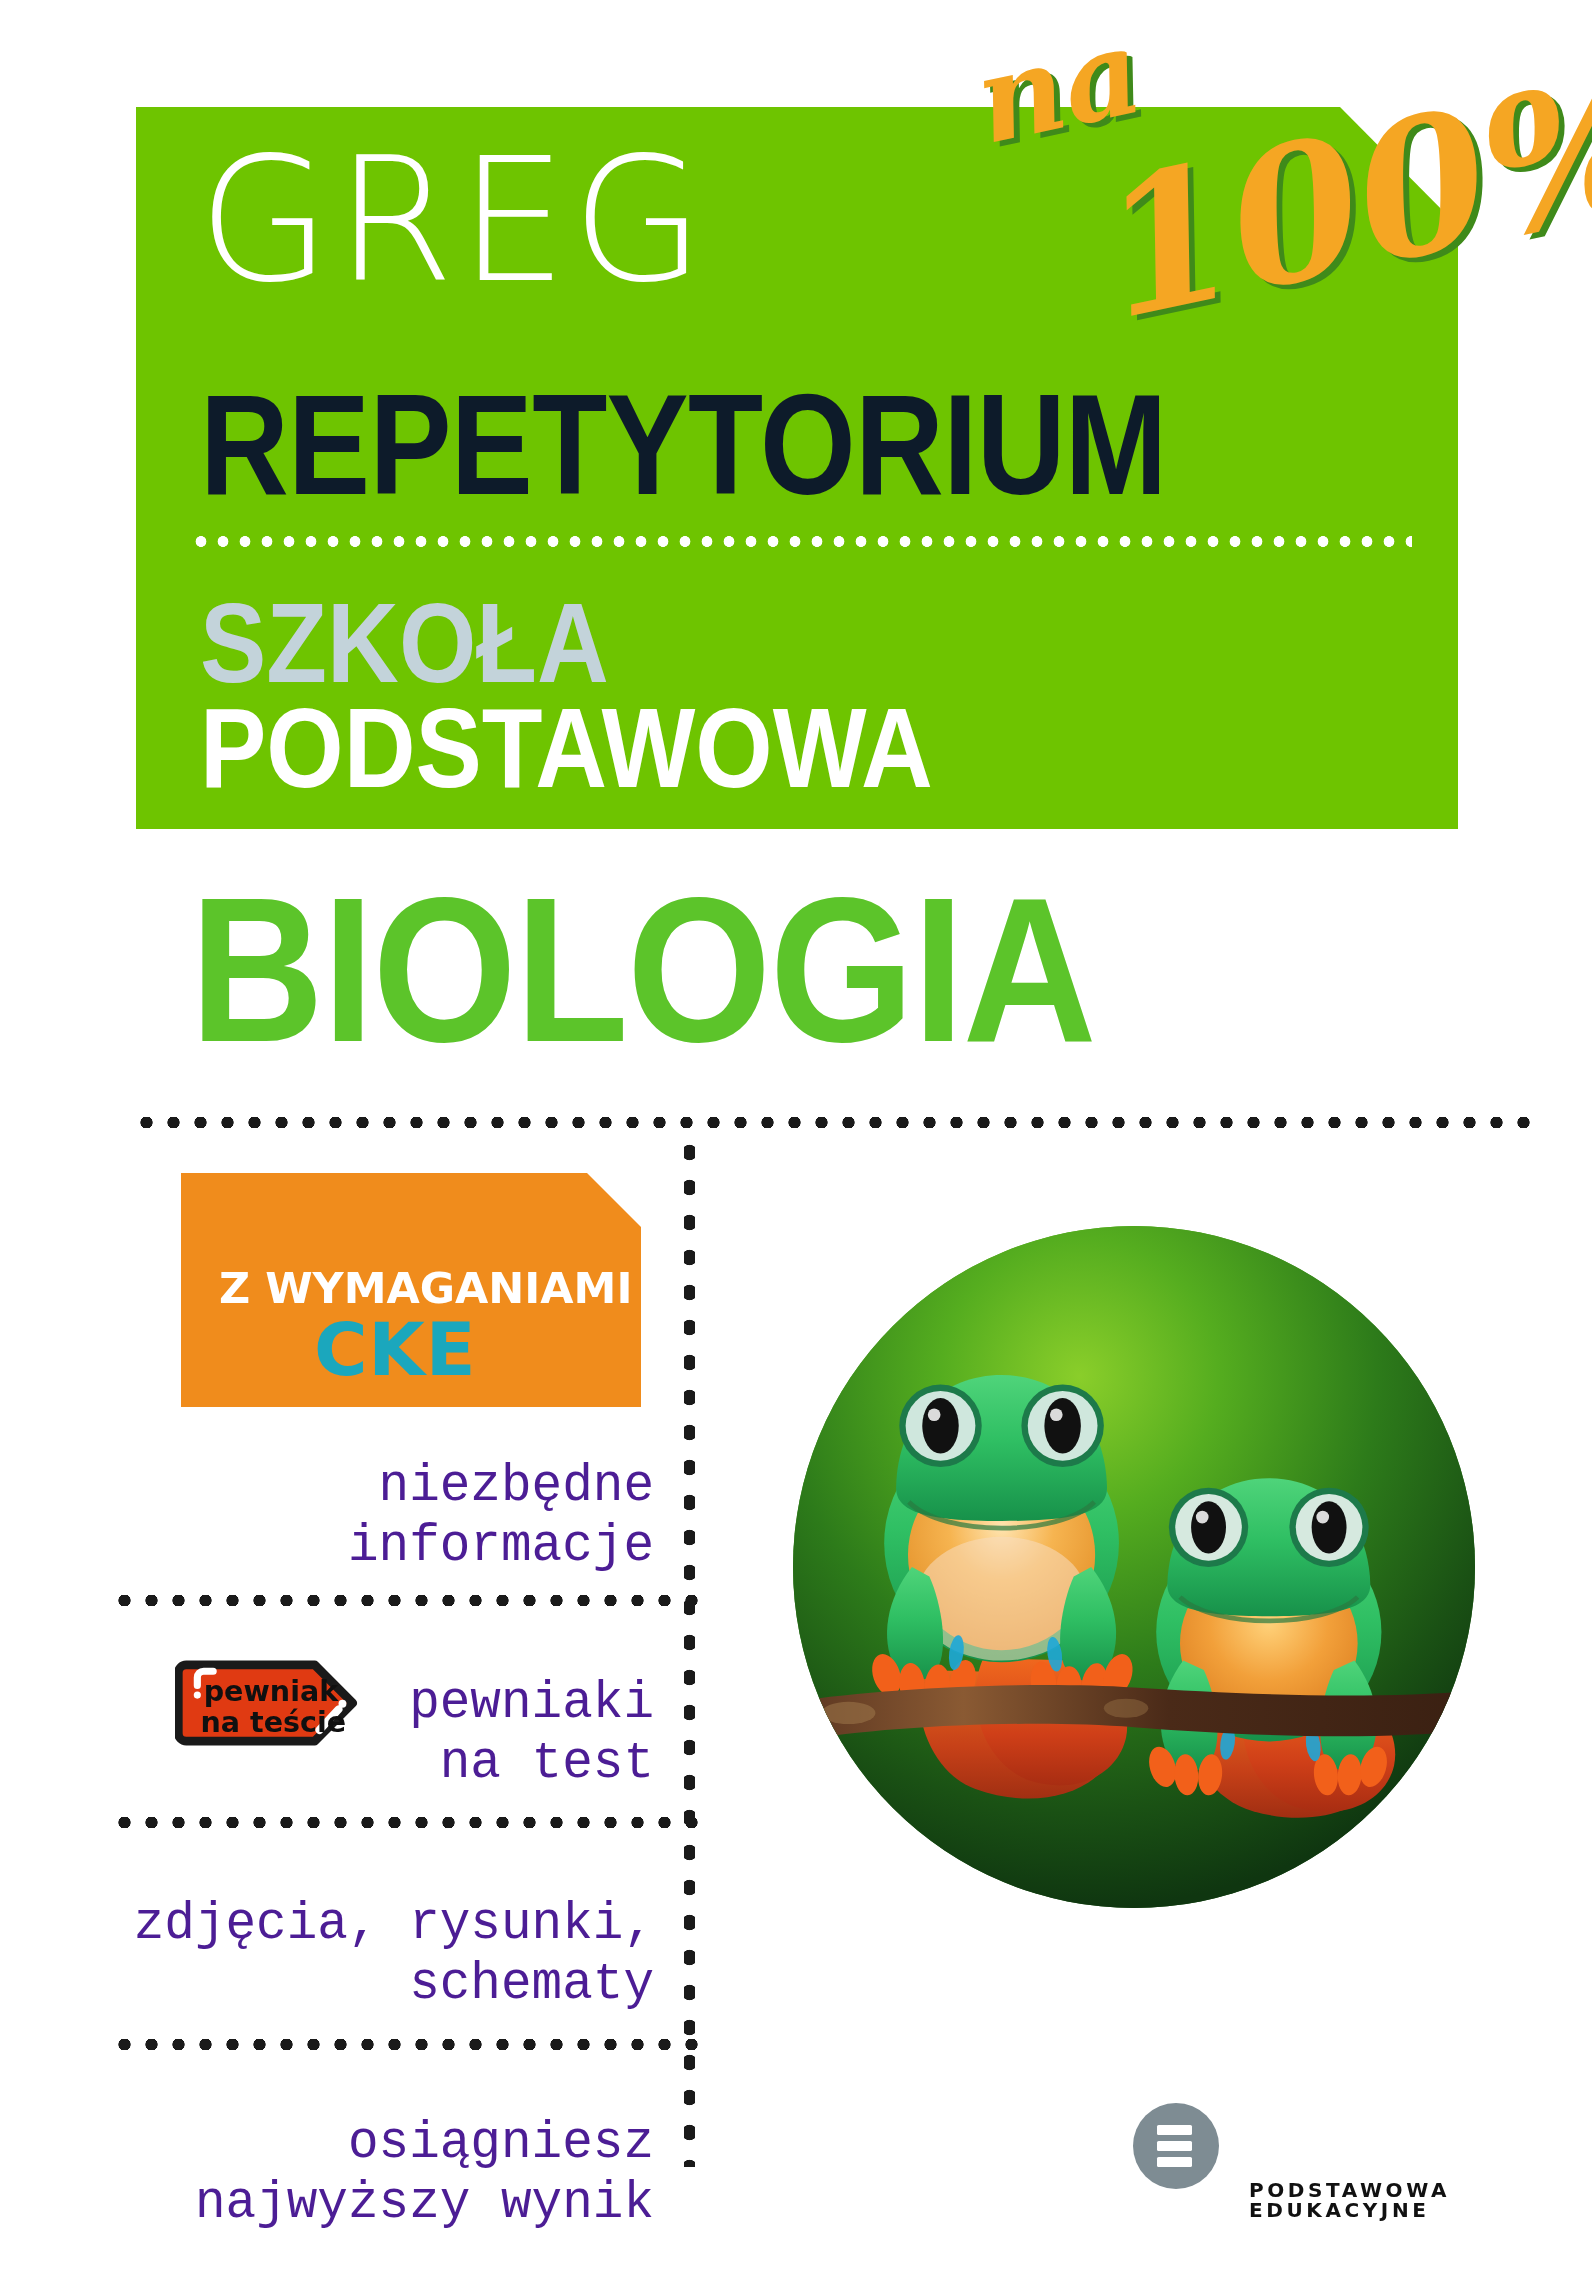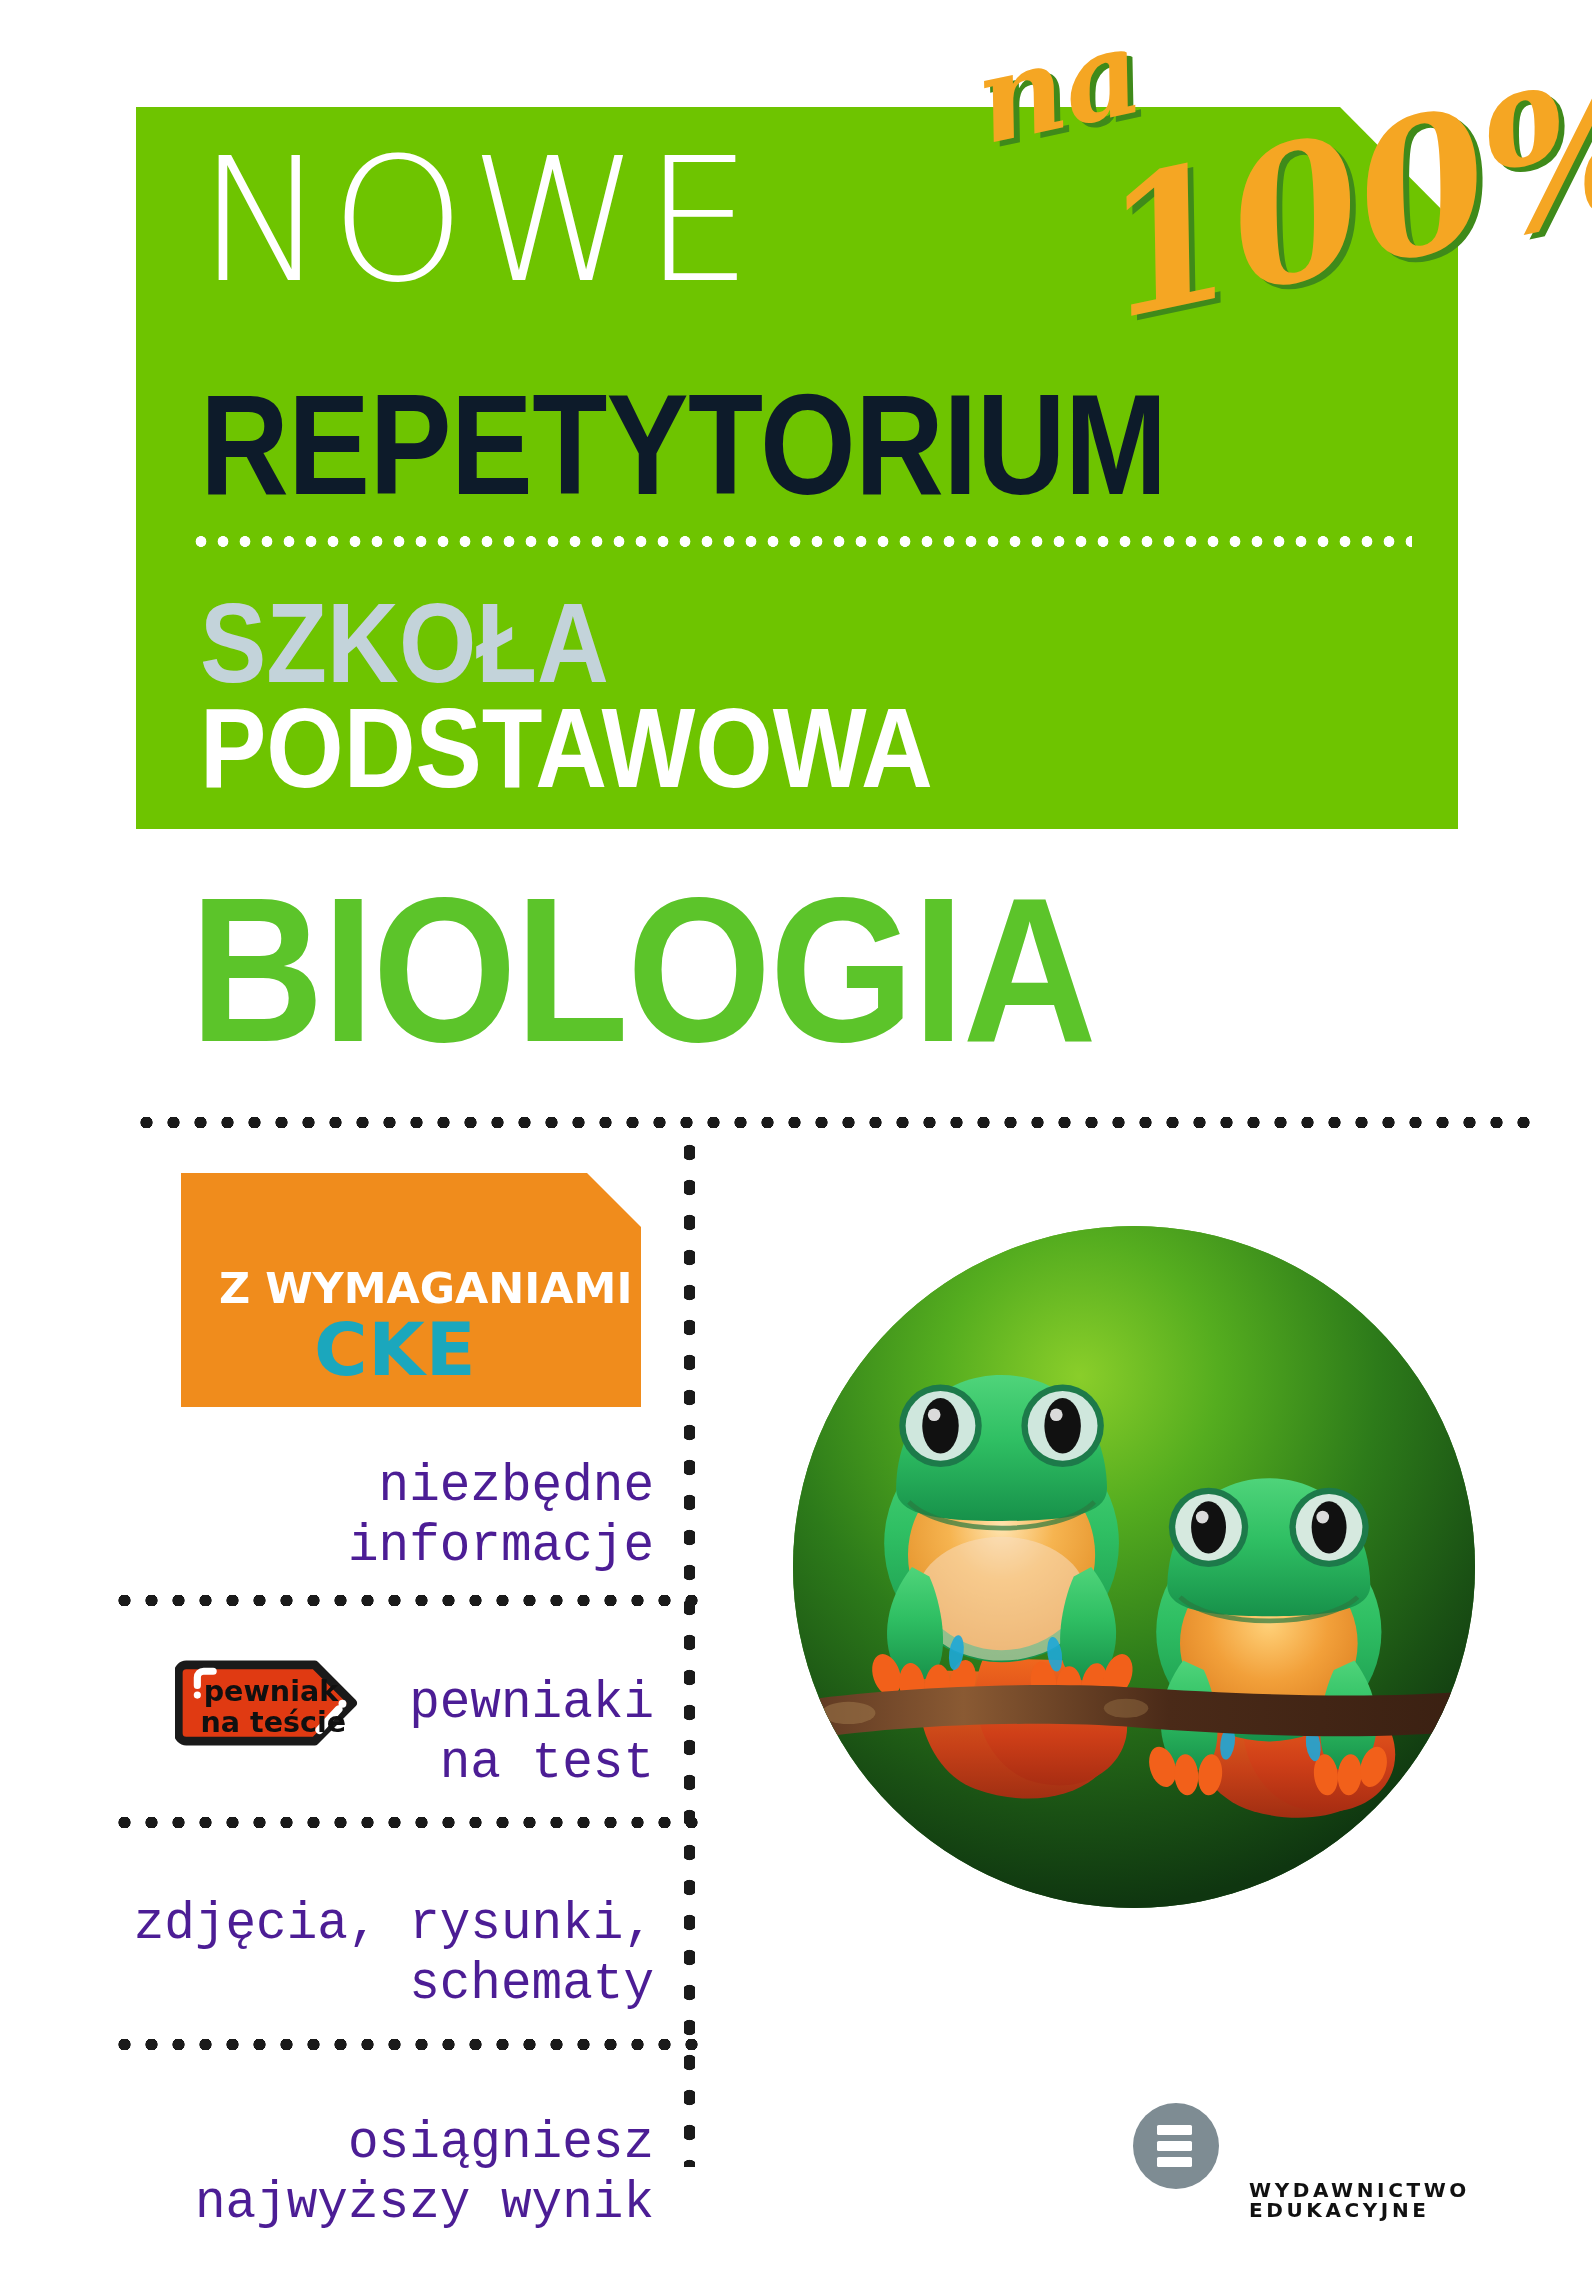--- a/index.html
+++ b/index.html
@@ -300,21 +300,21 @@
     letter-spacing: 3.6px;
     color: #111111;
     font-family: "DejaVu Sans", sans-serif;
   }
 </style>
 </head>
 <body>
 
 <div id="green-panel"></div>
 
-<div id="nowe">NOWE</div>
+<div id="nowe">GREG</div>
 
 <div id="na100">
   <span class="hw hw-na">na</span>
   <span class="hw hw-num">100%</span>
 </div>
 
 <div id="repetytorium">REPETYTORIUM</div>
 
 <div id="panel-dots"></div>
 
@@ -473,15 +473,15 @@
     <ellipse cx="420" cy="608" rx="28" ry="12" fill="#9a7348" opacity="0.45"></ellipse>
   </svg>
 </div>
 
 <div id="greg-logo">
   <div id="greg-mark">
     <span class="bar b1"></span>
     <span class="bar b2"></span>
     <span class="bar b3"></span>
   </div>
-  <div id="greg-sub">WYDAWNICTWO EDUKACYJNE</div>
+  <div id="greg-sub">PODSTAWOWA EDUKACYJNE</div>
 </div>
 
 
 </body></html>

